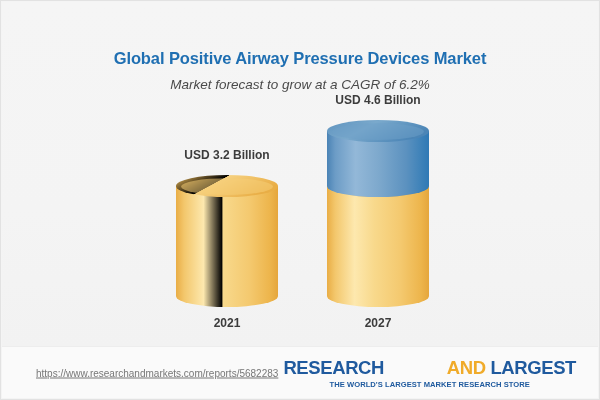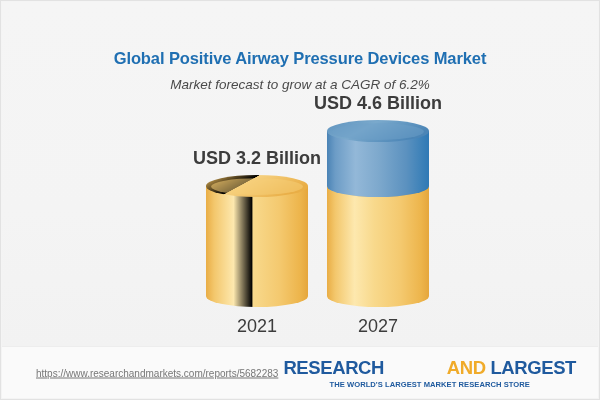--- a/index.html
+++ b/index.html
@@ -60,31 +60,31 @@
   }
   .bar-group {
     position: absolute;
     bottom: 0;
   }
   .value-label {
     position: absolute;
     left: 50%;
     transform: translateX(-50%);
     white-space: nowrap;
-    font-size: 18px;
+    font-size: 12px;
     font-weight: bold;
     color: #3c3c3c;
   }
   .cat-label {
     position: absolute;
     left: 50%;
     transform: translateX(-50%);
     white-space: nowrap;
-    font-size: 18px;
-    font-weight: normal;
+    font-size: 12px;
+    font-weight: bold;
     color: #3c3c3c;
   }
   .cylinder {
     position: absolute;
     left: 0;
     bottom: 0;
   }
 
   
   .footer {
@@ -138,21 +138,21 @@
 
   <div class="card-body">
 
     <div class="header">
       <div class="title">Global Positive Airway Pressure Devices Market</div>
       <div class="subtitle">Market forecast to grow at a CAGR of 6.2%</div>
     </div>
 
     <div class="plot">
 
-      <div class="bar-group" style="left:174px; width:102px; height:346px;margin-left:30px;">
+      <div class="bar-group" style="left:174px; width:102px; height:346px;">
 
         <div class="value-label" style="top:146px;">USD 3.2 Billion</div>
 
         <div class="cylinder" style="bottom:41px; width:102px; height:132px;">
           <svg width="102" height="132" viewBox="0 0 102 132">
             <defs>
               <linearGradient id="yBody1" x1="0" y1="0" x2="1" y2="0">
                 <stop offset="0%" stop-color="#e9ad45"></stop>
                 <stop offset="8%" stop-color="#f3c76c"></stop>
                 <stop offset="27%" stop-color="#fde8ae"></stop>

